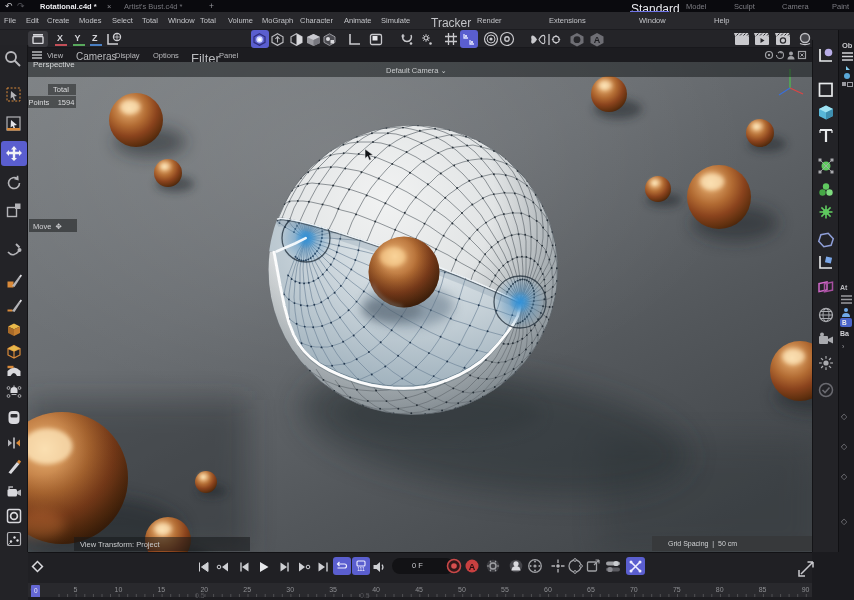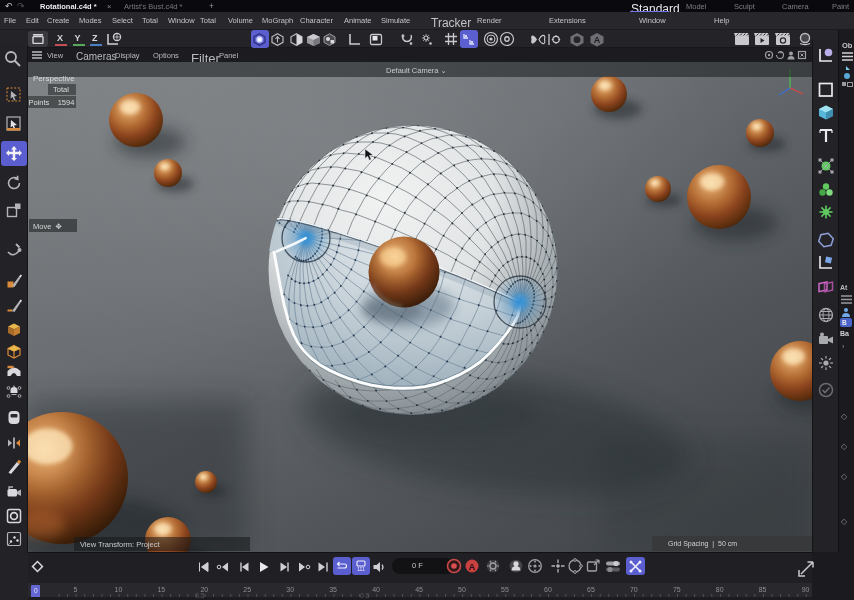--- a/index.html
+++ b/index.html
@@ -437,21 +437,21 @@
 <ellipse cx="393" cy="257" rx="13" ry="10" fill="#ffd89a" opacity="0.65" filter="url(#blur2)"></ellipse>
 <path d="M365 149 l0 9.5 l2.6 -2.2 l1.7 3.9 l1.9 -0.8 l-1.7 -3.9 l3.6 -0.5 Z" fill="#111315" stroke="#e8eaec" stroke-width="0.6"></path>
 <g stroke-width="1.2" fill="none">
         <path d="M790 88 L790 69" stroke="#4cc24c"></path>
         <path d="M790 88 L803 94" stroke="#d44"></path>
         <path d="M790 88 L779 95" stroke="#3a6fd8"></path>
       </g>
 </svg>
 
 <div class="abs" style="left:28px;top:62px;width:784px;height:15px;background:rgba(26,29,31,0.55)"></div>
-<div class="t" style="left:33px;top:74px;color:#d8dadb;font-size:8px">Perspective</div>
+<div class="t" style="left:33px;top:60px;color:#d8dadb;font-size:8px">Perspective</div>
 <div class="t" style="left:386px;top:65.5px;color:#c9cbcd;font-size:7.5px">Default Camera ⌄</div>
 <div class="abs" style="left:48px;top:84px;width:28px;height:11px;background:rgba(25,27,28,0.5)"></div>
 <div class="t" style="left:53px;top:85px;color:#dcdddf;font-size:7.5px">Total</div>
 <div class="abs" style="left:28px;top:96px;width:48px;height:12px;background:rgba(25,27,28,0.5)"></div>
 <div class="t" style="left:28.5px;top:97.5px;color:#dcdddf;font-size:7.5px">Points&nbsp;&nbsp;&nbsp;&nbsp;1594</div>
 <div class="abs" style="left:29px;top:219px;width:48px;height:13px;background:rgba(25,27,28,0.55)"></div>
 <div class="t" style="left:33px;top:221.5px;color:#d3d4d6;font-size:7.5px">Move&nbsp; ✥</div>
 <div class="abs" style="left:74px;top:537px;width:176px;height:14px;background:rgba(22,24,25,0.55)"></div>
 <div class="t" style="left:80px;top:539.5px;color:#c9cbcd;font-size:7.5px">View Transform: Project</div>
 <div class="abs" style="left:652px;top:536px;width:160px;height:15px;background:#37393b"></div>

